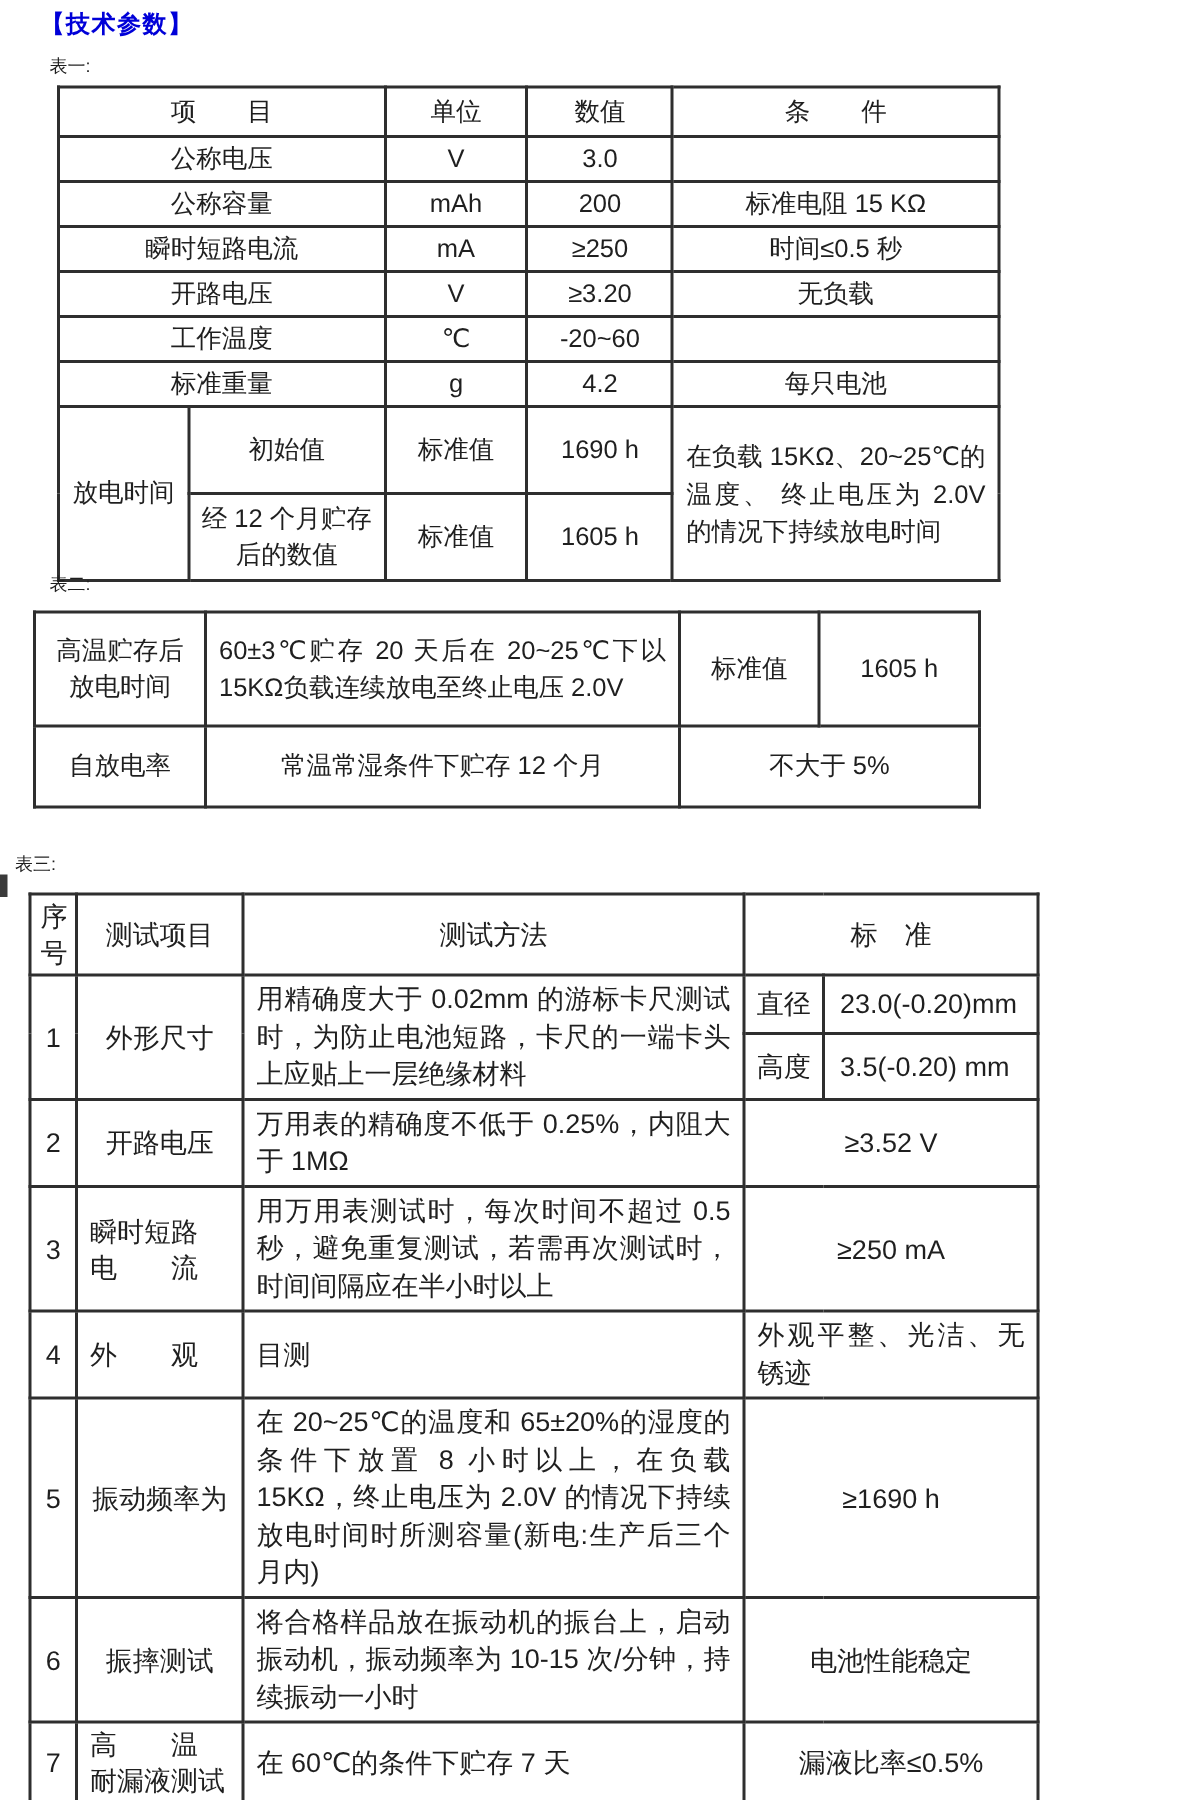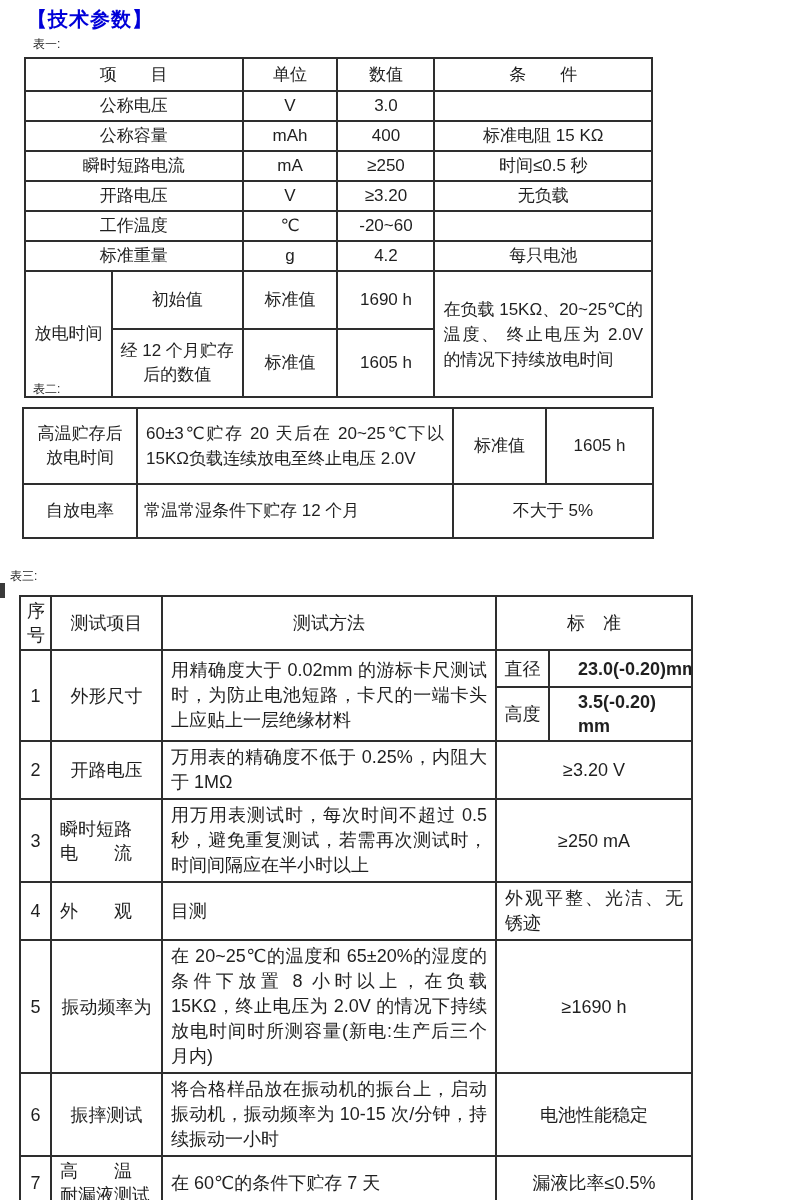--- a/index.html
+++ b/index.html
@@ -4,44 +4,44 @@
 <style>
   * { box-sizing: border-box; }
   html,body { margin:0; padding:0; background:#ffffff; }
   .page {
     position:relative; width:787px; height:1200px; background:#ffffff;
     color:#1f1f1f; font-family:"Liberation Sans","DejaVu Sans",sans-serif;
     overflow:hidden;
   }
   .doc-title {
     position:absolute; left:27px; top:6px; margin:0;
-    font-size:20px; font-weight:bold; color:#0000d8; letter-spacing:1px;
+    font-size:16px; font-weight:bold; color:#0000d8; letter-spacing:1px;
   }
   .tbl-label { position:absolute; font-size:12px; color:#1f1f1f; }
   #lbl1 { left:33px; top:36px; }
   #lbl2 { left:33px; top:381px; }
   #lbl3 { left:10px; top:568px; }
   .artifact { position:absolute; left:0; top:583px; width:5px; height:15px; background:#3a3a3a; }
 
   table { position:absolute; border-collapse:collapse; table-layout:fixed; }
   td, th {
     border:2px solid #2e2e2e; font-weight:normal; font-size:17px;
     text-align:center; vertical-align:middle; padding:2px 6px; overflow:hidden;
     line-height:24px;
   }
-  .t1 { left:24px; top:57px;  width:629px; }
+  .t1 { left:38px; top:57px;  width:629px; }
   .t2 { left:22px; top:407px; width:630px; }
   .t3 { left:19px; top:595px; width:673px; }
   .t3 td, .t3 th { font-size:18px; }
 
-  .left    { text-align:left; }
+  .left    { text-align:center; }
   .pre     { white-space:pre-line; }
   .method  { text-align:justify; line-height:25px; padding:3px 8px; }
   .itemcol { text-align:left; padding-left:8px; white-space:pre-line; }
-  .valcell { text-align:left; padding-left:28px;font-weight:bold; }
+  .valcell { text-align:left; padding-left:10px; }
 </style>
 </head>
 <body>
 
 <div class="page">
 
   <h1 class="doc-title">【技术参数】</h1>
   <div class="artifact"></div>
 
   <div class="tbl-label" id="lbl1">表一:</div>
@@ -62,21 +62,21 @@
     </tr>
     <tr style="height:28px">
       <td colspan="2">公称电压</td>
       <td>V</td>
       <td>3.0</td>
       <td></td>
     </tr>
     <tr style="height:27px">
       <td colspan="2">公称容量</td>
       <td>mAh</td>
-      <td>400</td>
+      <td>200</td>
       <td>标准电阻 15 KΩ</td>
     </tr>
     <tr style="height:27px">
       <td colspan="2">瞬时短路电流</td>
       <td>mA</td>
       <td>≥250</td>
       <td>时间≤0.5 秒</td>
     </tr>
     <tr style="height:27px">
       <td colspan="2">开路电压</td>
@@ -96,21 +96,21 @@
       <td>4.2</td>
       <td>每只电池</td>
     </tr>
     <tr style="height:58px">
       <td rowspan="2">放电时间</td>
       <td>初始值</td>
       <td>标准值</td>
       <td>1690 h</td>
       <td rowspan="2" class="method">在负载 15KΩ、20~25℃的温度、 终止电压为 2.0V 的情况下持续放电时间</td>
     </tr>
-    <tr style="height:68px">
+    <tr style="height:58px">
       <td>经 12 个月贮存后的数值</td>
       <td>标准值</td>
       <td>1605 h</td>
     </tr>
   </tbody>
     </table>
 
   <div class="tbl-label" id="lbl2">表二:</div>
   <table class="t2">
     <colgroup>
@@ -160,21 +160,21 @@
       <td class="valcell">23.0(-0.20)mm</td>
     </tr>
     <tr style="height:42px">
       <td>高度</td>
       <td class="valcell">3.5(-0.20) mm</td>
     </tr>
     <tr style="height:47px">
       <td>2</td>
       <td>开路电压</td>
       <td class="method">万用表的精确度不低于 0.25%，内阻大于 1MΩ</td>
-      <td colspan="2">≥3.20 V</td>
+      <td colspan="2">≥3.52 V</td>
     </tr>
     <tr style="height:75px">
       <td>3</td>
       <td class="itemcol">瞬时短路
 电　　流</td>
       <td class="method">用万用表测试时，每次时间不超过 0.5 秒，避免重复测试，若需再次测试时，时间间隔应在半小时以上</td>
       <td colspan="2">≥250 mA</td>
     </tr>
     <tr style="height:46px">
       <td>4</td>

